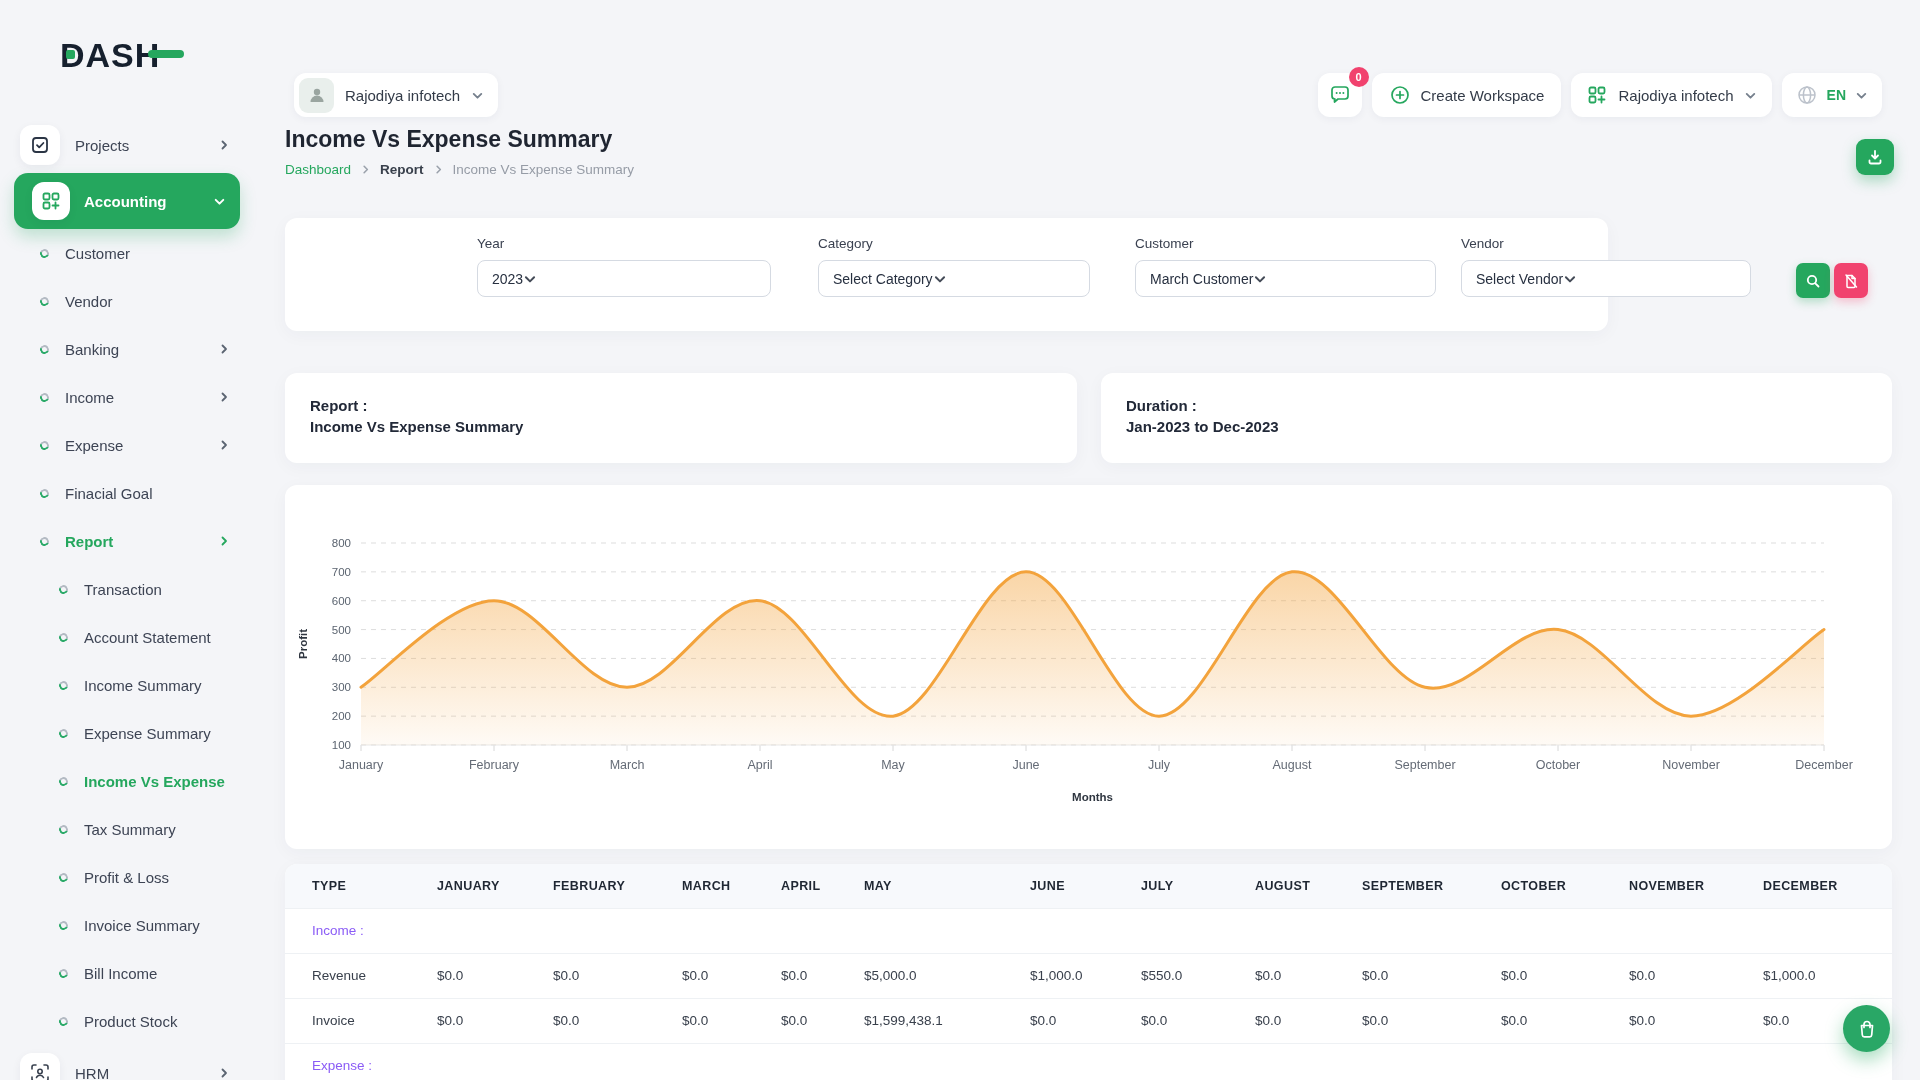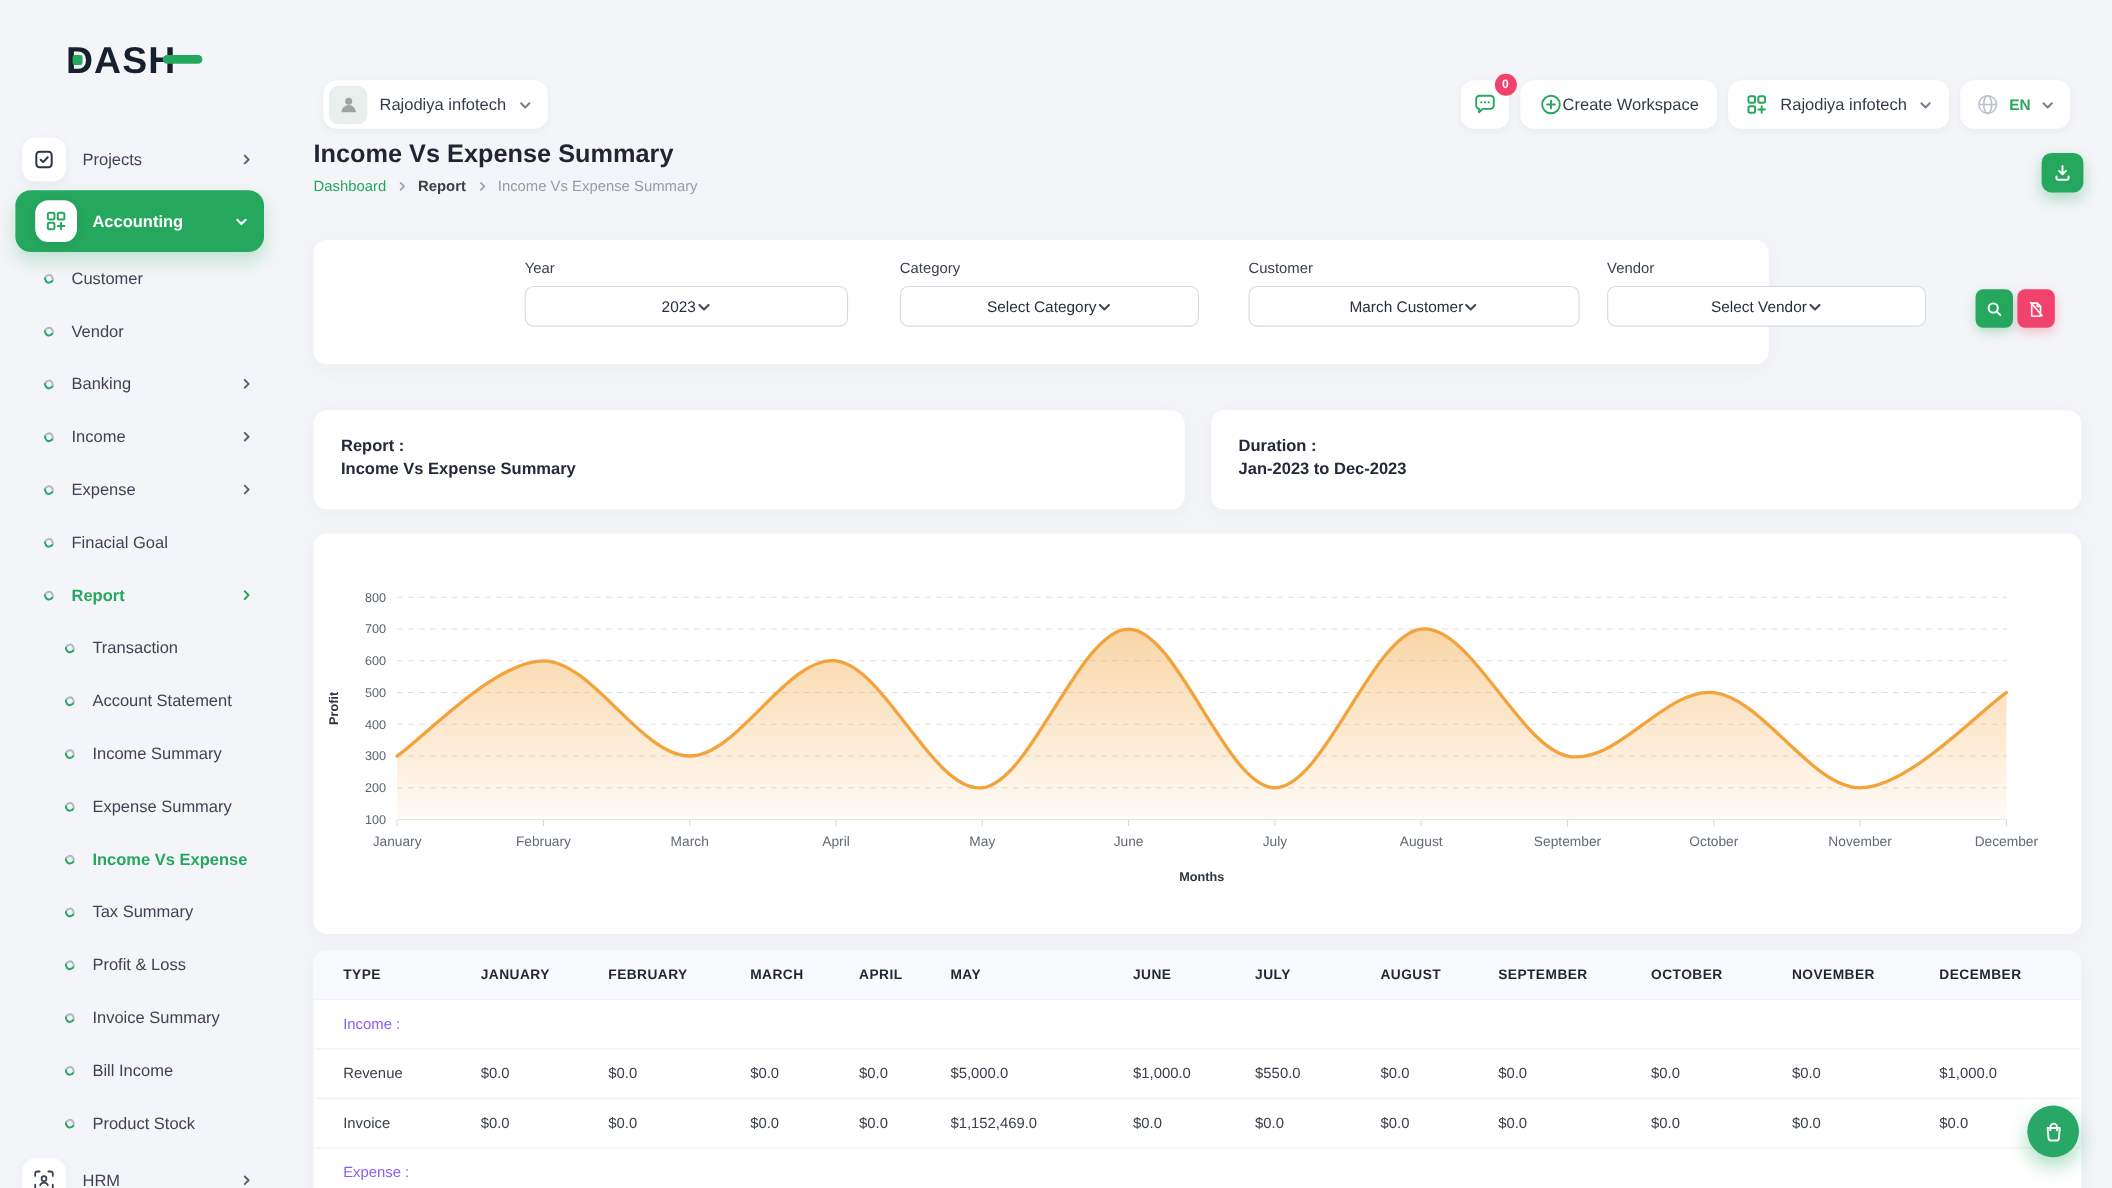--- a/index.html
+++ b/index.html
@@ -30,42 +30,42 @@
   .mi.hl .chev { color:#25a75e; }
 
   
   .pillbox { background:#fff; border-radius:12px; box-shadow:0 2px 8px rgba(25,40,70,.05); display:flex; align-items:center; }
   .ws-pill { position:absolute; left:294px; top:73px; height:44px; padding:0 14px 0 5px; gap:11px; cursor:pointer; }
   .ws-avatar { width:35px; height:35px; border-radius:9px; background:#e9efec; display:flex; align-items:center; justify-content:center; }
   .ws-name { font-size:15px; color:#333b48; }
   .topbar-right { position:absolute; right:38px; top:73px; height:44px; display:flex; gap:10px; align-items:center; }
   .icon-btn { width:44px; height:44px; justify-content:center; position:relative; cursor:pointer; }
   .badge { position:absolute; top:-6px; right:-7px; min-width:20px; height:20px; border-radius:10px; background:#f1426e; color:#fff; font-size:11px; font-weight:700; display:flex; align-items:center; justify-content:center; padding:0 5px; }
-  .cw-pill { height:44px; padding:0 17px; font-size:15px; color:#333b48; cursor:pointer; }
+  .cw-pill { height:44px; padding:0 17px; gap:10px; font-size:15px; color:#333b48; cursor:pointer; }
   .org-pill { height:44px; padding:0 15px; gap:10px; font-size:15px; color:#333b48; cursor:pointer; }
   .lang-pill { height:44px; padding:0 14px; gap:9px; cursor:pointer; }
   .lang-code { color:#25a75e; font-size:14px; font-weight:600; }
   .chev-sm { color:#76808d; display:flex; }
 
   
   .page-head { position:absolute; left:285px; top:126px; }
   .page-title { font-size:23px; font-weight:700; color:#1f2531; }
   .crumbs { margin-top:9px; font-size:13.5px; display:flex; align-items:center; gap:9px; }
   .crumb-link { color:#25a75e; cursor:pointer; }
   .crumb-mid { color:#39404c; font-weight:600; cursor:pointer; }
   .crumb-cur { color:#969ca6; }
   .crumb-sep { color:#9aa1ab; font-size:11px; display:flex; }
   .dl-btn { position:absolute; right:26px; top:139px; width:38px; height:36px; border-radius:9px; background:#25a75e; display:flex; align-items:center; justify-content:center; box-shadow:0 6px 14px rgba(37,167,94,.35); cursor:pointer; }
 
   
   .card { position:absolute; background:#fff; border-radius:12px; box-shadow:0 4px 18px rgba(30,45,80,.04); }
   .filter-card { left:285px; top:218px; width:1323px; height:113px; }
   .field { position:absolute; top:18px; }
   .field .flabel { font-size:13.5px; color:#3a4150; }
-  .fselect { margin-top:9px; height:37px; border:1px solid #d5dae2; border-radius:8px; background:#fff; display:flex; align-items:center; padding:0 14px; font-size:14px; color:#273040; justify-content:center; cursor:pointer; }
+  .fselect { margin-top:9px; height:37px; border:1px solid #d5dae2; border-radius:8px; background:#fff; display:flex; align-items:center; padding:0 14px; font-size:14px; color:#273040; justify-content:flex-start; cursor:pointer; }
   .f-year { left:192px; width:294px; }
   .f-category { left:533px; width:272px; }
   .f-customer { left:850px; width:301px; }
   .f-vendor { left:1176px; width:290px; }
   .fbtn { position:absolute; top:45px; width:34px; height:35px; border-radius:7px; display:flex; align-items:center; justify-content:center; cursor:pointer; }
   .fbtn.search { left:1511px; background:#25a75e; box-shadow:0 4px 10px rgba(37,167,94,.3); }
   .fbtn.reset { left:1549px; background:#f1426e; box-shadow:0 4px 10px rgba(241,66,110,.3); }
 
   .report-card { left:285px; top:373px; width:792px; height:90px; }
   .duration-card { left:1101px; top:373px; width:791px; height:90px; }
@@ -493,21 +493,21 @@
             <td>$0.0</td>
             <td>$0.0</td>
             <td>$1,000.0</td>
           </tr>
           <tr>
             <td>Invoice</td>
             <td>$0.0</td>
             <td>$0.0</td>
             <td>$0.0</td>
             <td>$0.0</td>
-            <td>$1,152,469.0</td>
+            <td>$1,599,438.1</td>
             <td>$0.0</td>
             <td>$0.0</td>
             <td>$0.0</td>
             <td>$0.0</td>
             <td>$0.0</td>
             <td>$0.0</td>
             <td>$0.0</td>
           </tr>
           <tr class="section">
             <td colspan="13">Expense :</td>

